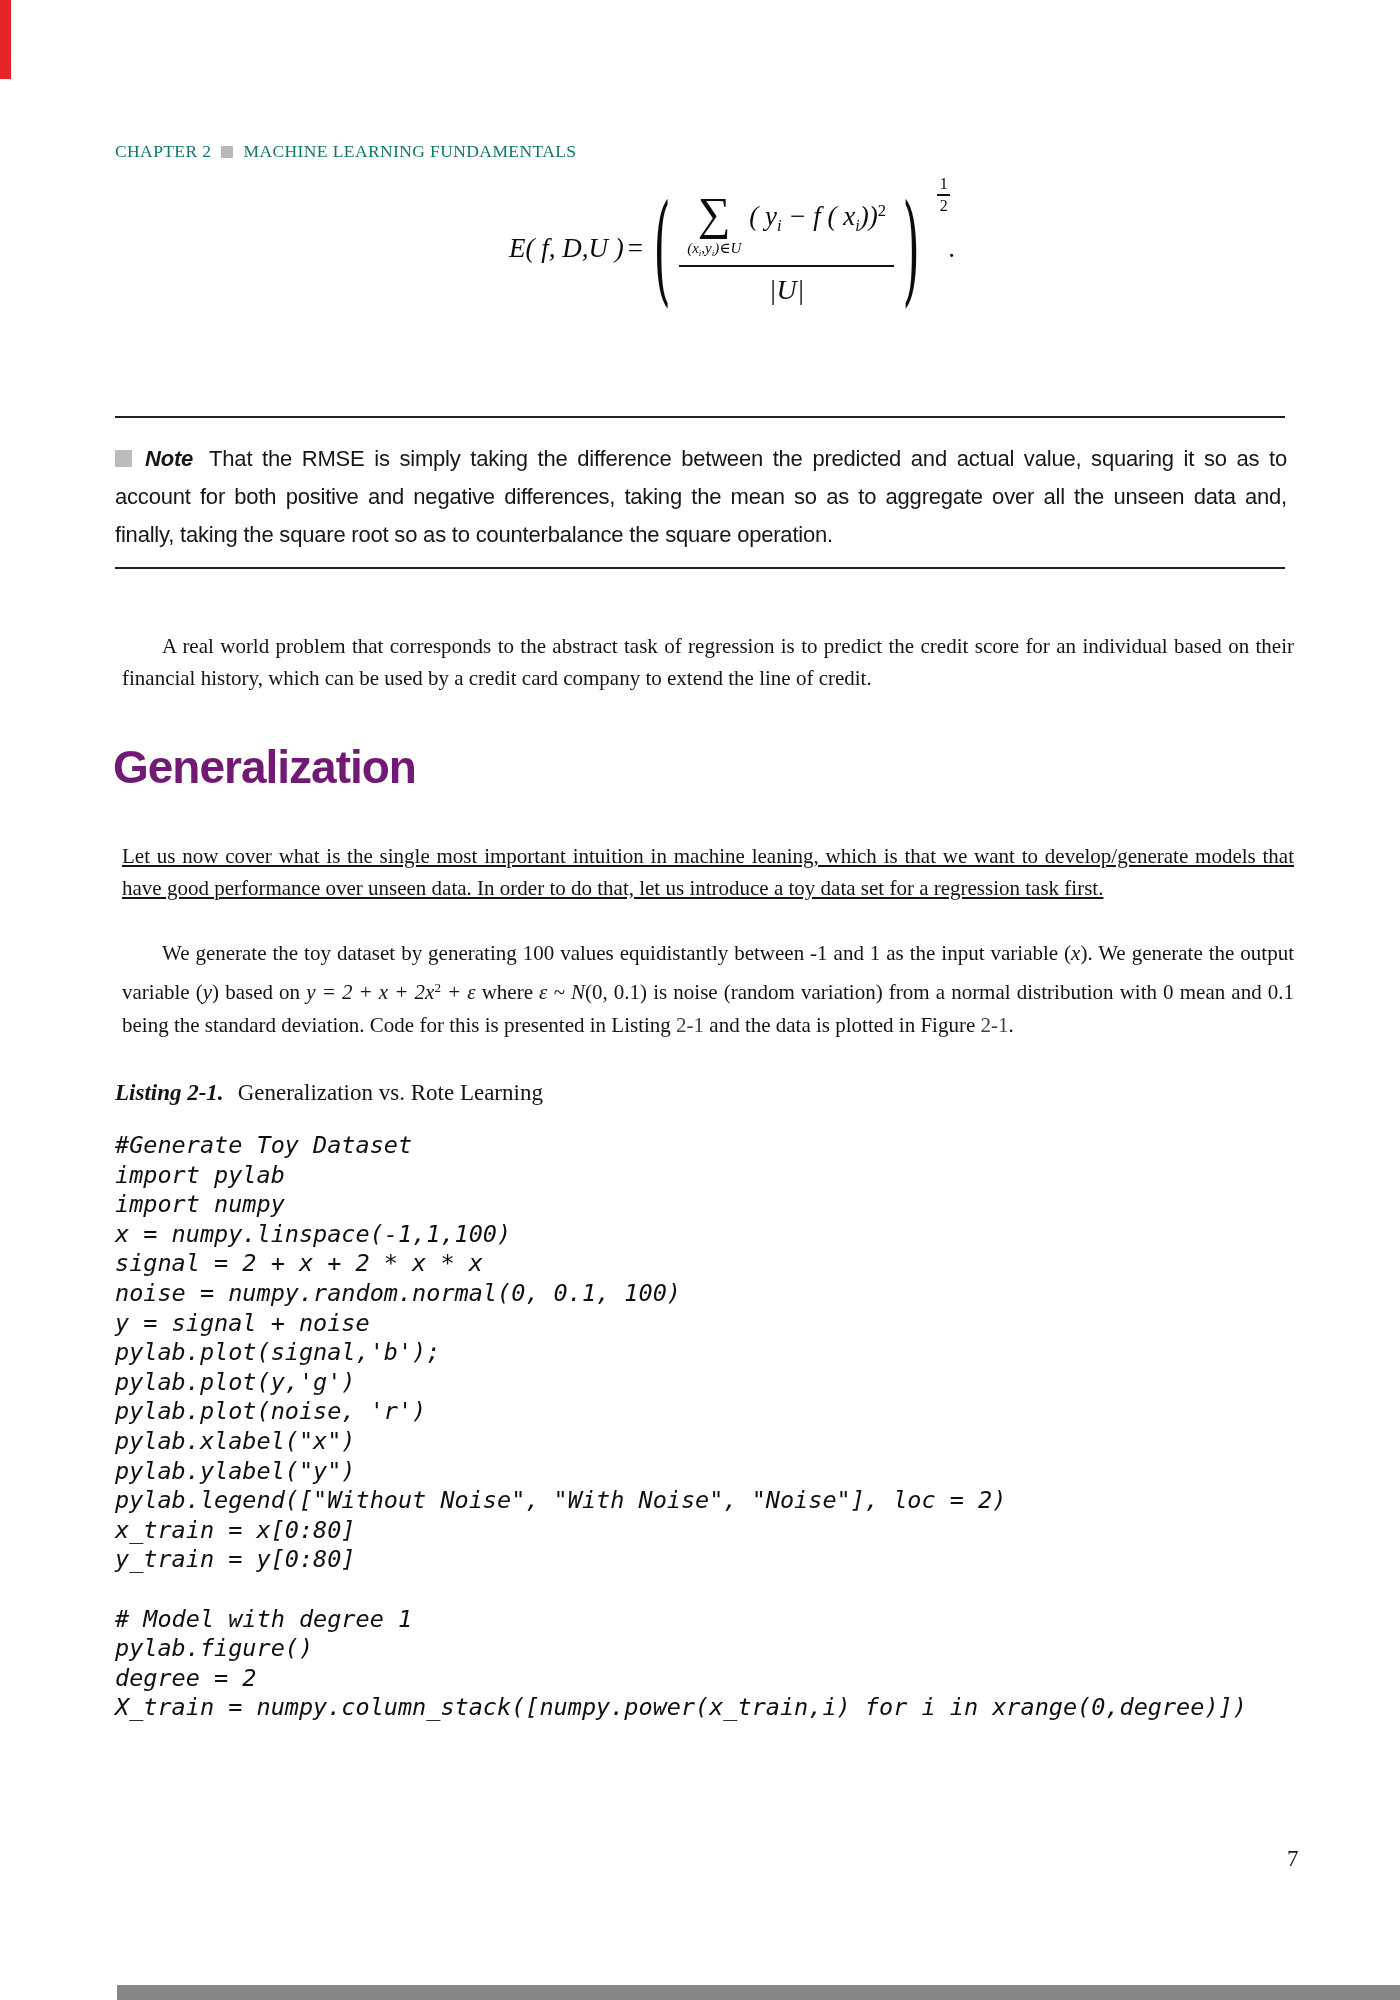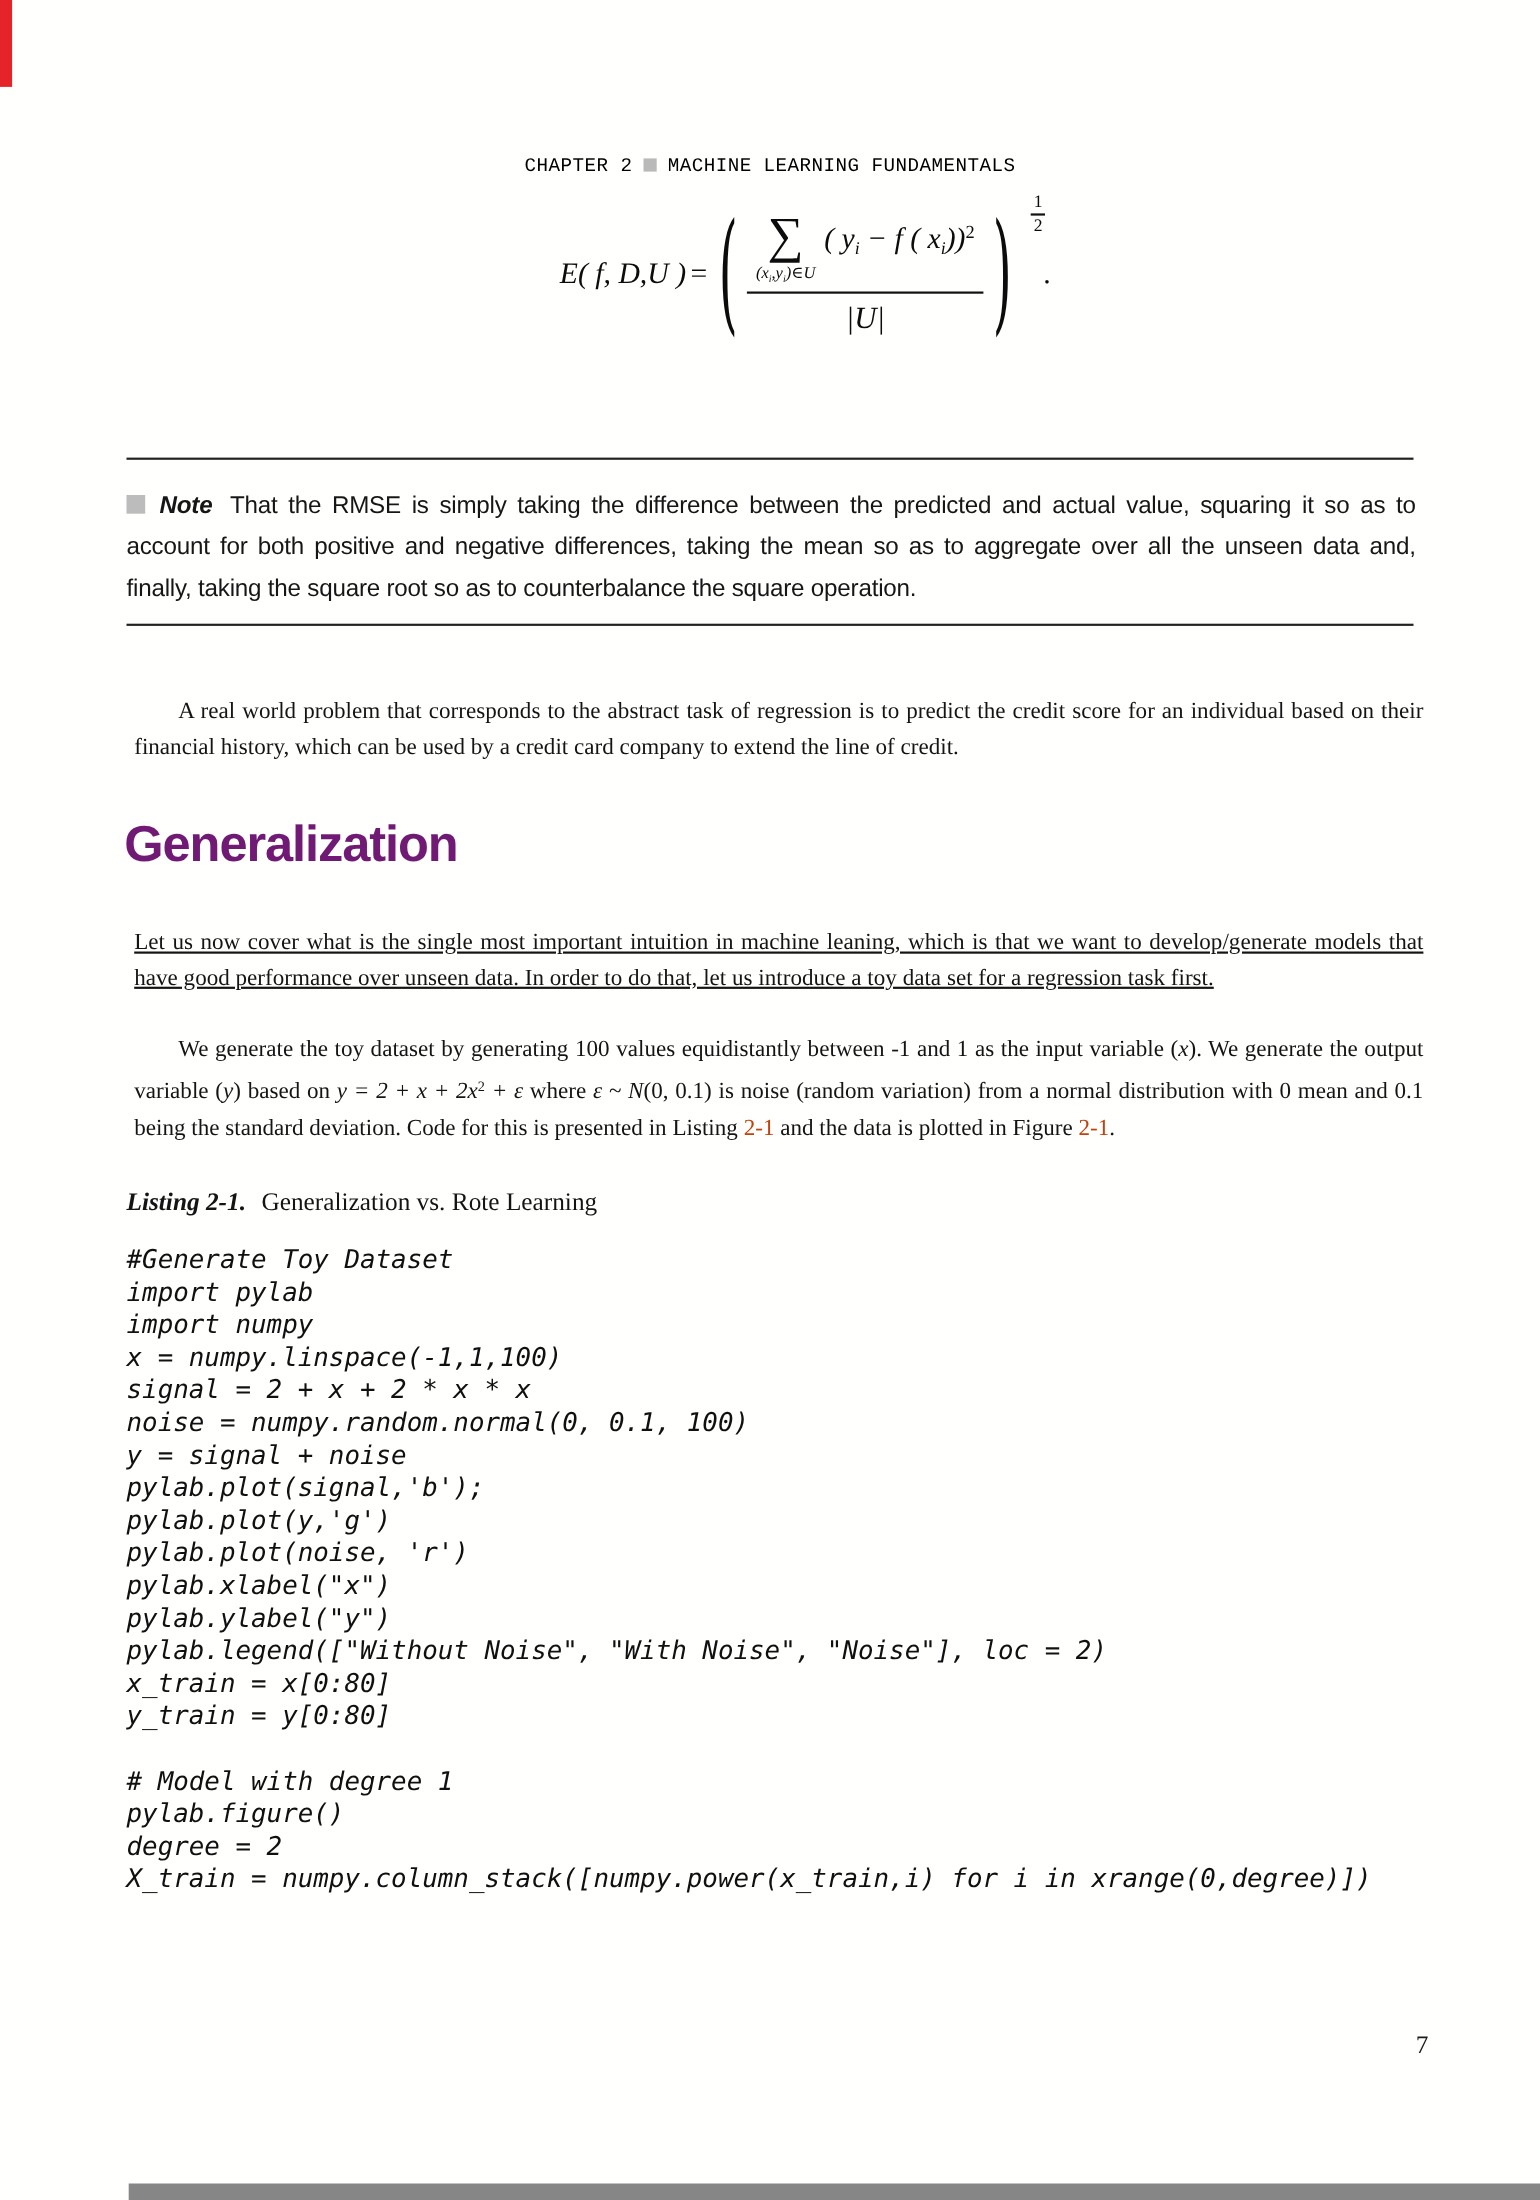--- a/index.html
+++ b/index.html
@@ -4,22 +4,22 @@
 <style>
   html,body{margin:0;padding:0;background:#e9e9e9;}
   .page{position:relative;width:1400px;height:2000px;background:#fffffe;
         font-family:"Liberation Serif","DejaVu Serif",serif;color:#141414;overflow:hidden;}
 
   
   .red-strip{position:absolute;left:0;top:0;width:11px;height:79px;background:#e5242a;}
   .bottom-bar{position:absolute;left:117px;right:0;top:1985px;height:15px;background:#868686;}
 
   
-  .running-header{position:absolute;top:141px;left:115px;width:1170px;text-align:center;
-      font-family:Liberation Mono, monospace;font-size:17.5px;letter-spacing:.4px;color:#000000;}
+  .running-header{position:absolute;top:141px;left:115px;width:1170px;text-align:left;
+      font-family:Liberation Serif, serif;font-size:17.5px;letter-spacing:.4px;color:#0f766e;}
   .hdr-square{display:inline-block;width:12px;height:12px;background:#b9b9b9;margin:0 10px;vertical-align:-1px;}
 
   
   .formula-row{position:absolute;top:192px;left:0;width:100%;display:flex;justify-content:center;
       align-items:center;padding-left:64px;box-sizing:border-box;color:#0c0c0c;}
   .it{font-style:italic;}
   .f-lhs{font-size:27px;margin-right:6px;}
   .f-eq{font-style:normal;padding-left:4px;}
   .bigparen{display:inline-block;font-size:52px;line-height:1;transform:scaleY(2.3) scaleX(.85);
       font-family:"DejaVu Serif",serif;font-weight:400;margin:0 3px;}
@@ -48,21 +48,21 @@
   .note-square{display:inline-block;width:17px;height:17px;background:#bcbcbc;margin-right:13px;vertical-align:-1px;}
   .note-label{font-weight:bold;margin-right:16px;font-style:italic;}
 
   
   .para{position:absolute;left:122px;width:1172px;font-size:21px;line-height:31.5px;text-align:justify;}
   .indent{text-indent:40px;}
   .p1{top:610px;} .p2{top:820px;text-decoration:underline;} .p3{top:916px;line-height:33.5px;}
   .section-heading{position:absolute;top:740px;left:113px;
       font-family:"Liberation Sans","DejaVu Sans",sans-serif;font-weight:700;font-size:46px;
       letter-spacing:-1px;color:#701a75;}
-  .link{color:#c2410c;cursor:pointer;}
+  .link{color:#404040;cursor:pointer;}
   .sup{font-size:.62em;vertical-align:.5em;}
 
   
   .listing-caption{position:absolute;top:1080px;left:115px;font-size:23px;}
   .listing-label{font-weight:bold;font-style:italic;margin-right:14px;}
 
   
   .code-block{position:absolute;top:1131px;left:115px;width:1240px;
       font-family:"DejaVu Sans Mono","Liberation Mono",monospace;font-size:23.5px;color:#101010;}
   .code-line{height:29.6px;white-space:pre;font-style:italic;}

